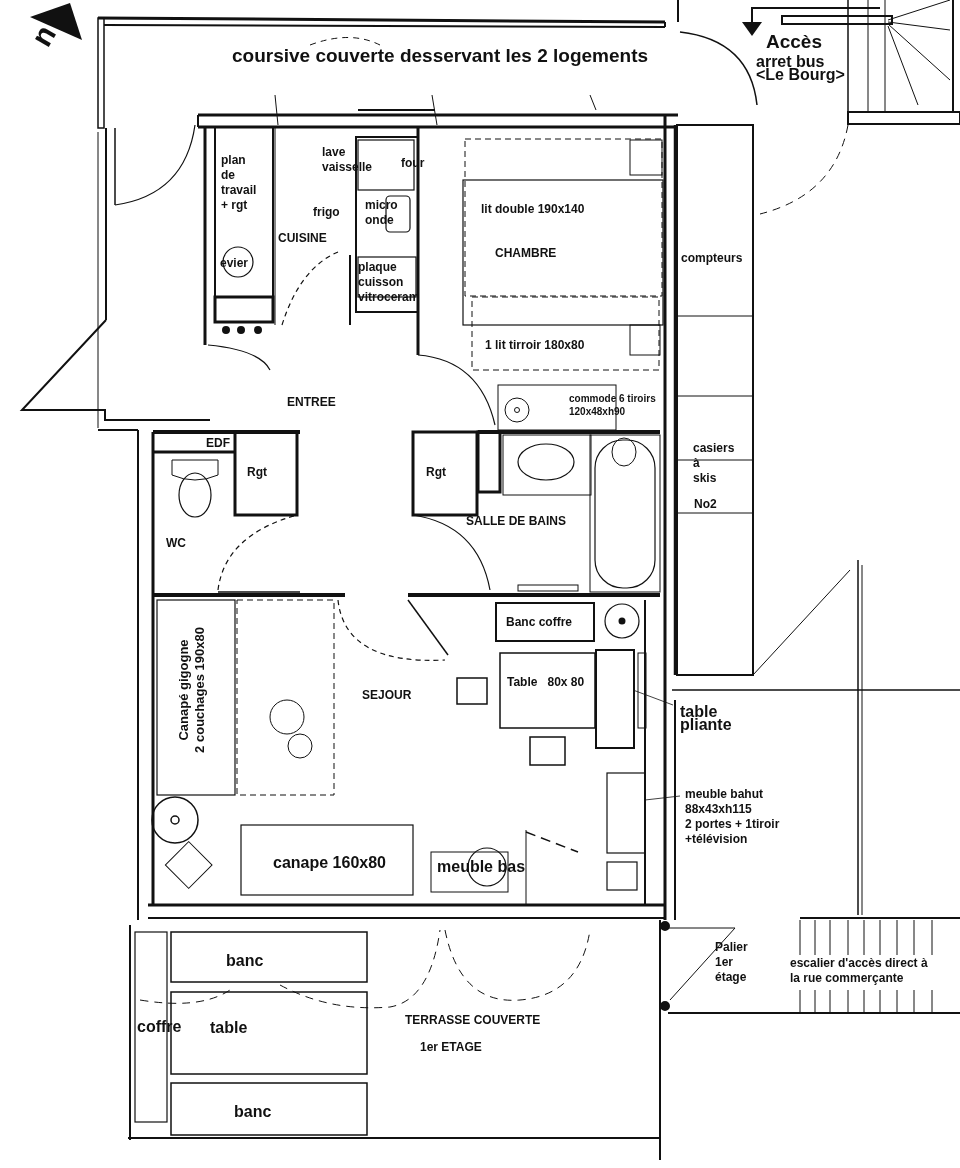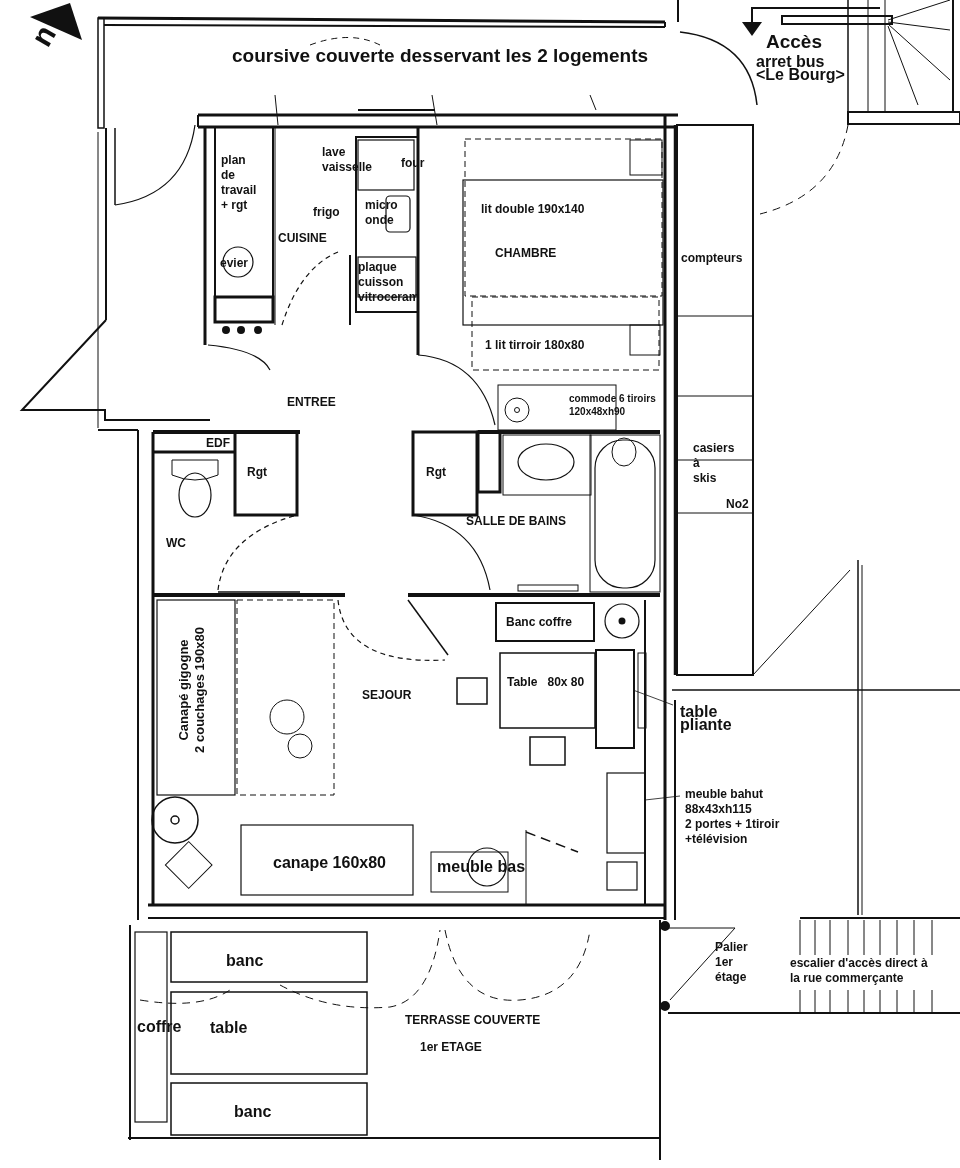--- a/index.html
+++ b/index.html
@@ -224,21 +224,21 @@
 <div class="lbl md" style="left:206px;top:436px;">EDF</div>
 <div class="lbl md" style="left:247px;top:465px;">Rgt</div>
 <div class="lbl md" style="left:166px;top:536px;">WC</div>
 <div class="lbl md" style="left:426px;top:465px;">Rgt</div>
 <div class="lbl md" style="left:466px;top:514px;">SALLE DE BAINS</div>
 
 <div class="lbl md" style="left:681px;top:251px;">compteurs</div>
 <div class="lbl md" style="left:693px;top:441px;">casiers
 à
 skis</div>
-<div class="lbl md" style="left:694px;top:497px;margin-left:32px;">No2</div>
+<div class="lbl md" style="left:694px;top:497px;">No2</div>
 
 <div class="lbl rot" style="left:176px;top:770px;width:160px;">Canapé gigogne
 2 couchages 190x80</div>
 <div class="lbl md" style="left:362px;top:688px;">SEJOUR</div>
 <div class="lbl md" style="left:506px;top:615px;">Banc coffre</div>
 <div class="lbl md" style="left:507px;top:675px;white-space:pre;">Table   80x 80</div>
 <div class="lbl sm" style="left:680px;top:705px;">table
 pliante</div>
 <div class="lbl md" style="left:685px;top:787px;">meuble bahut
 88x43xh115

